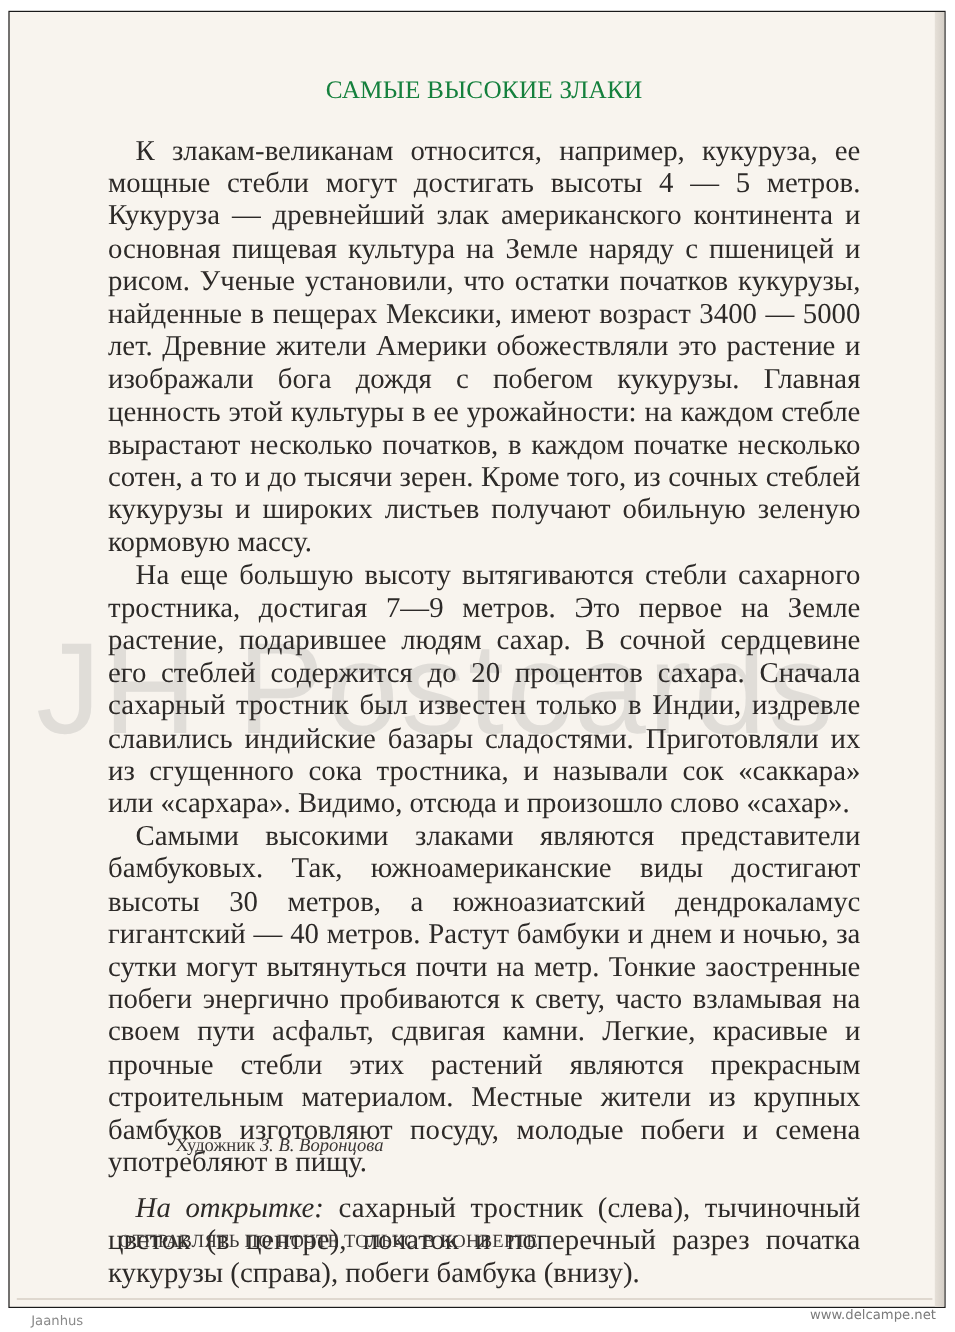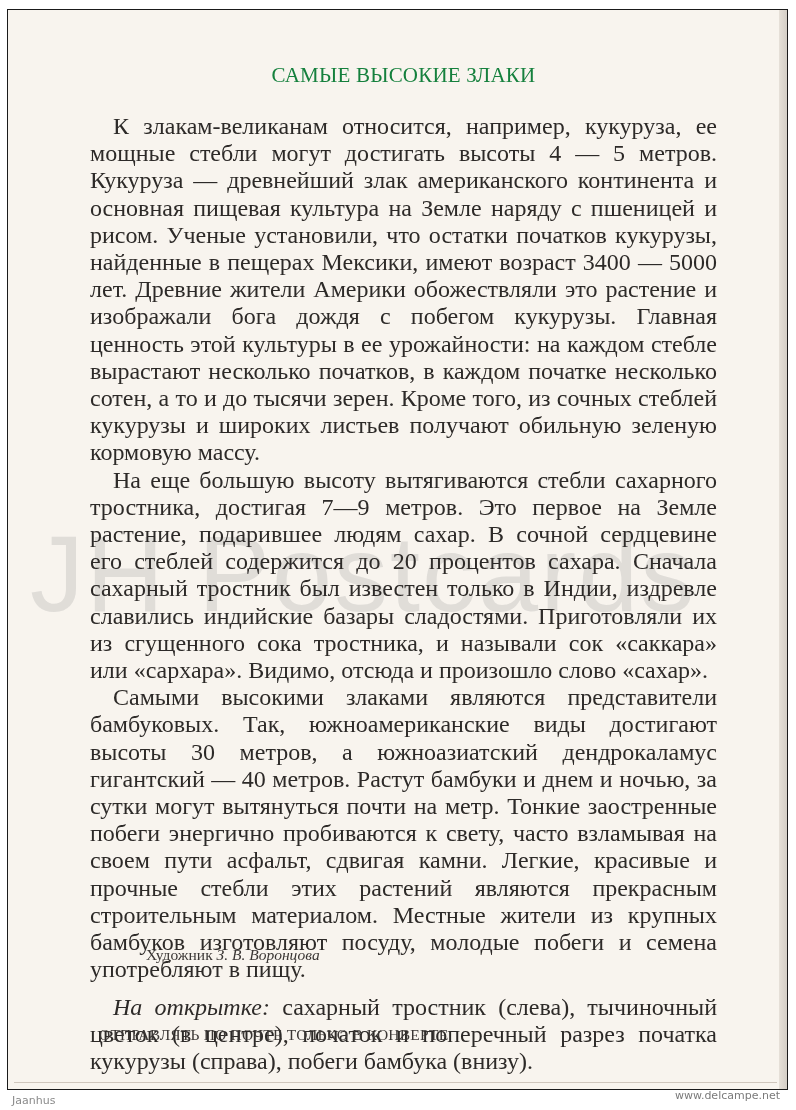--- a/index.html
+++ b/index.html
@@ -103,21 +103,21 @@
       position: absolute;
       left: 9px;
       top: 1016px;
       font-size: 15.5px;
       letter-spacing: 0.2px;
       color: #3a3634;
       white-space: nowrap;
     }
     .footer-left {
       position: absolute;
-      left: 12px;
+      left: 26px;
       top: 1094px;
       font-family: "DejaVu Sans", sans-serif;
       font-size: 11px;
       color: #8a8a8a;
     }
     .footer-right {
       position: absolute;
       right: 16px;
       top: 1089px;
       font-family: "DejaVu Sans", sans-serif;

